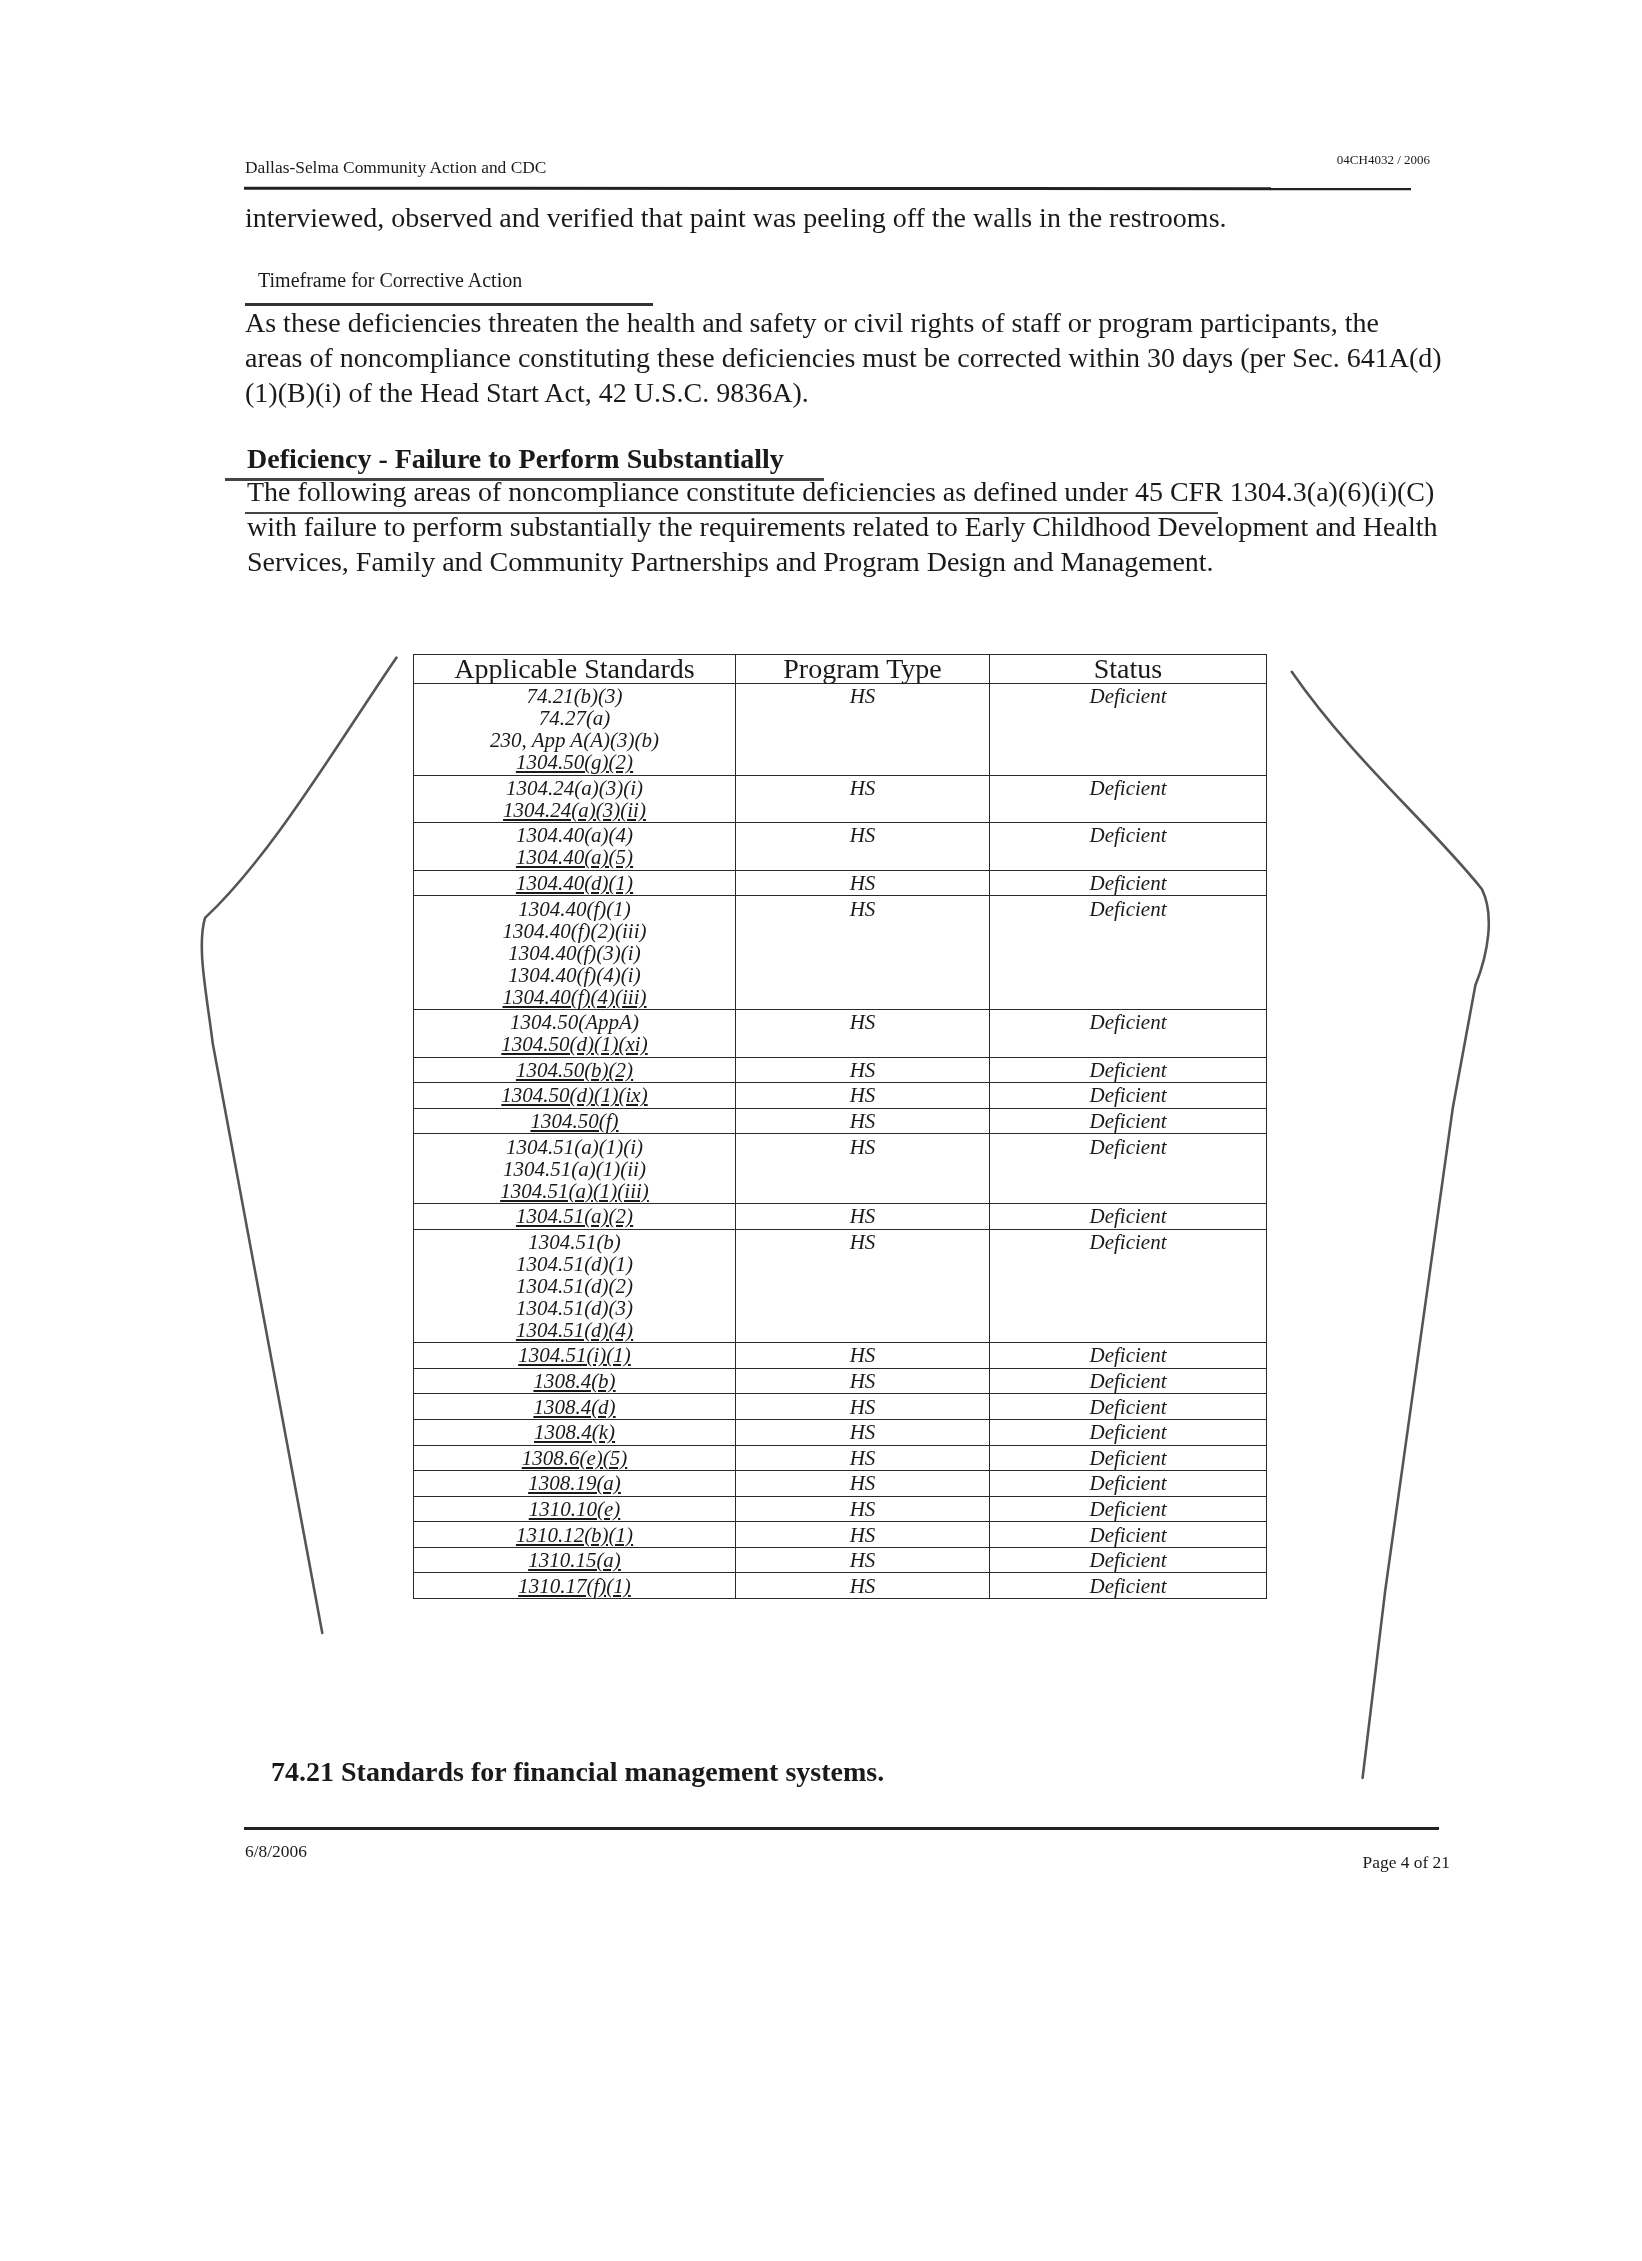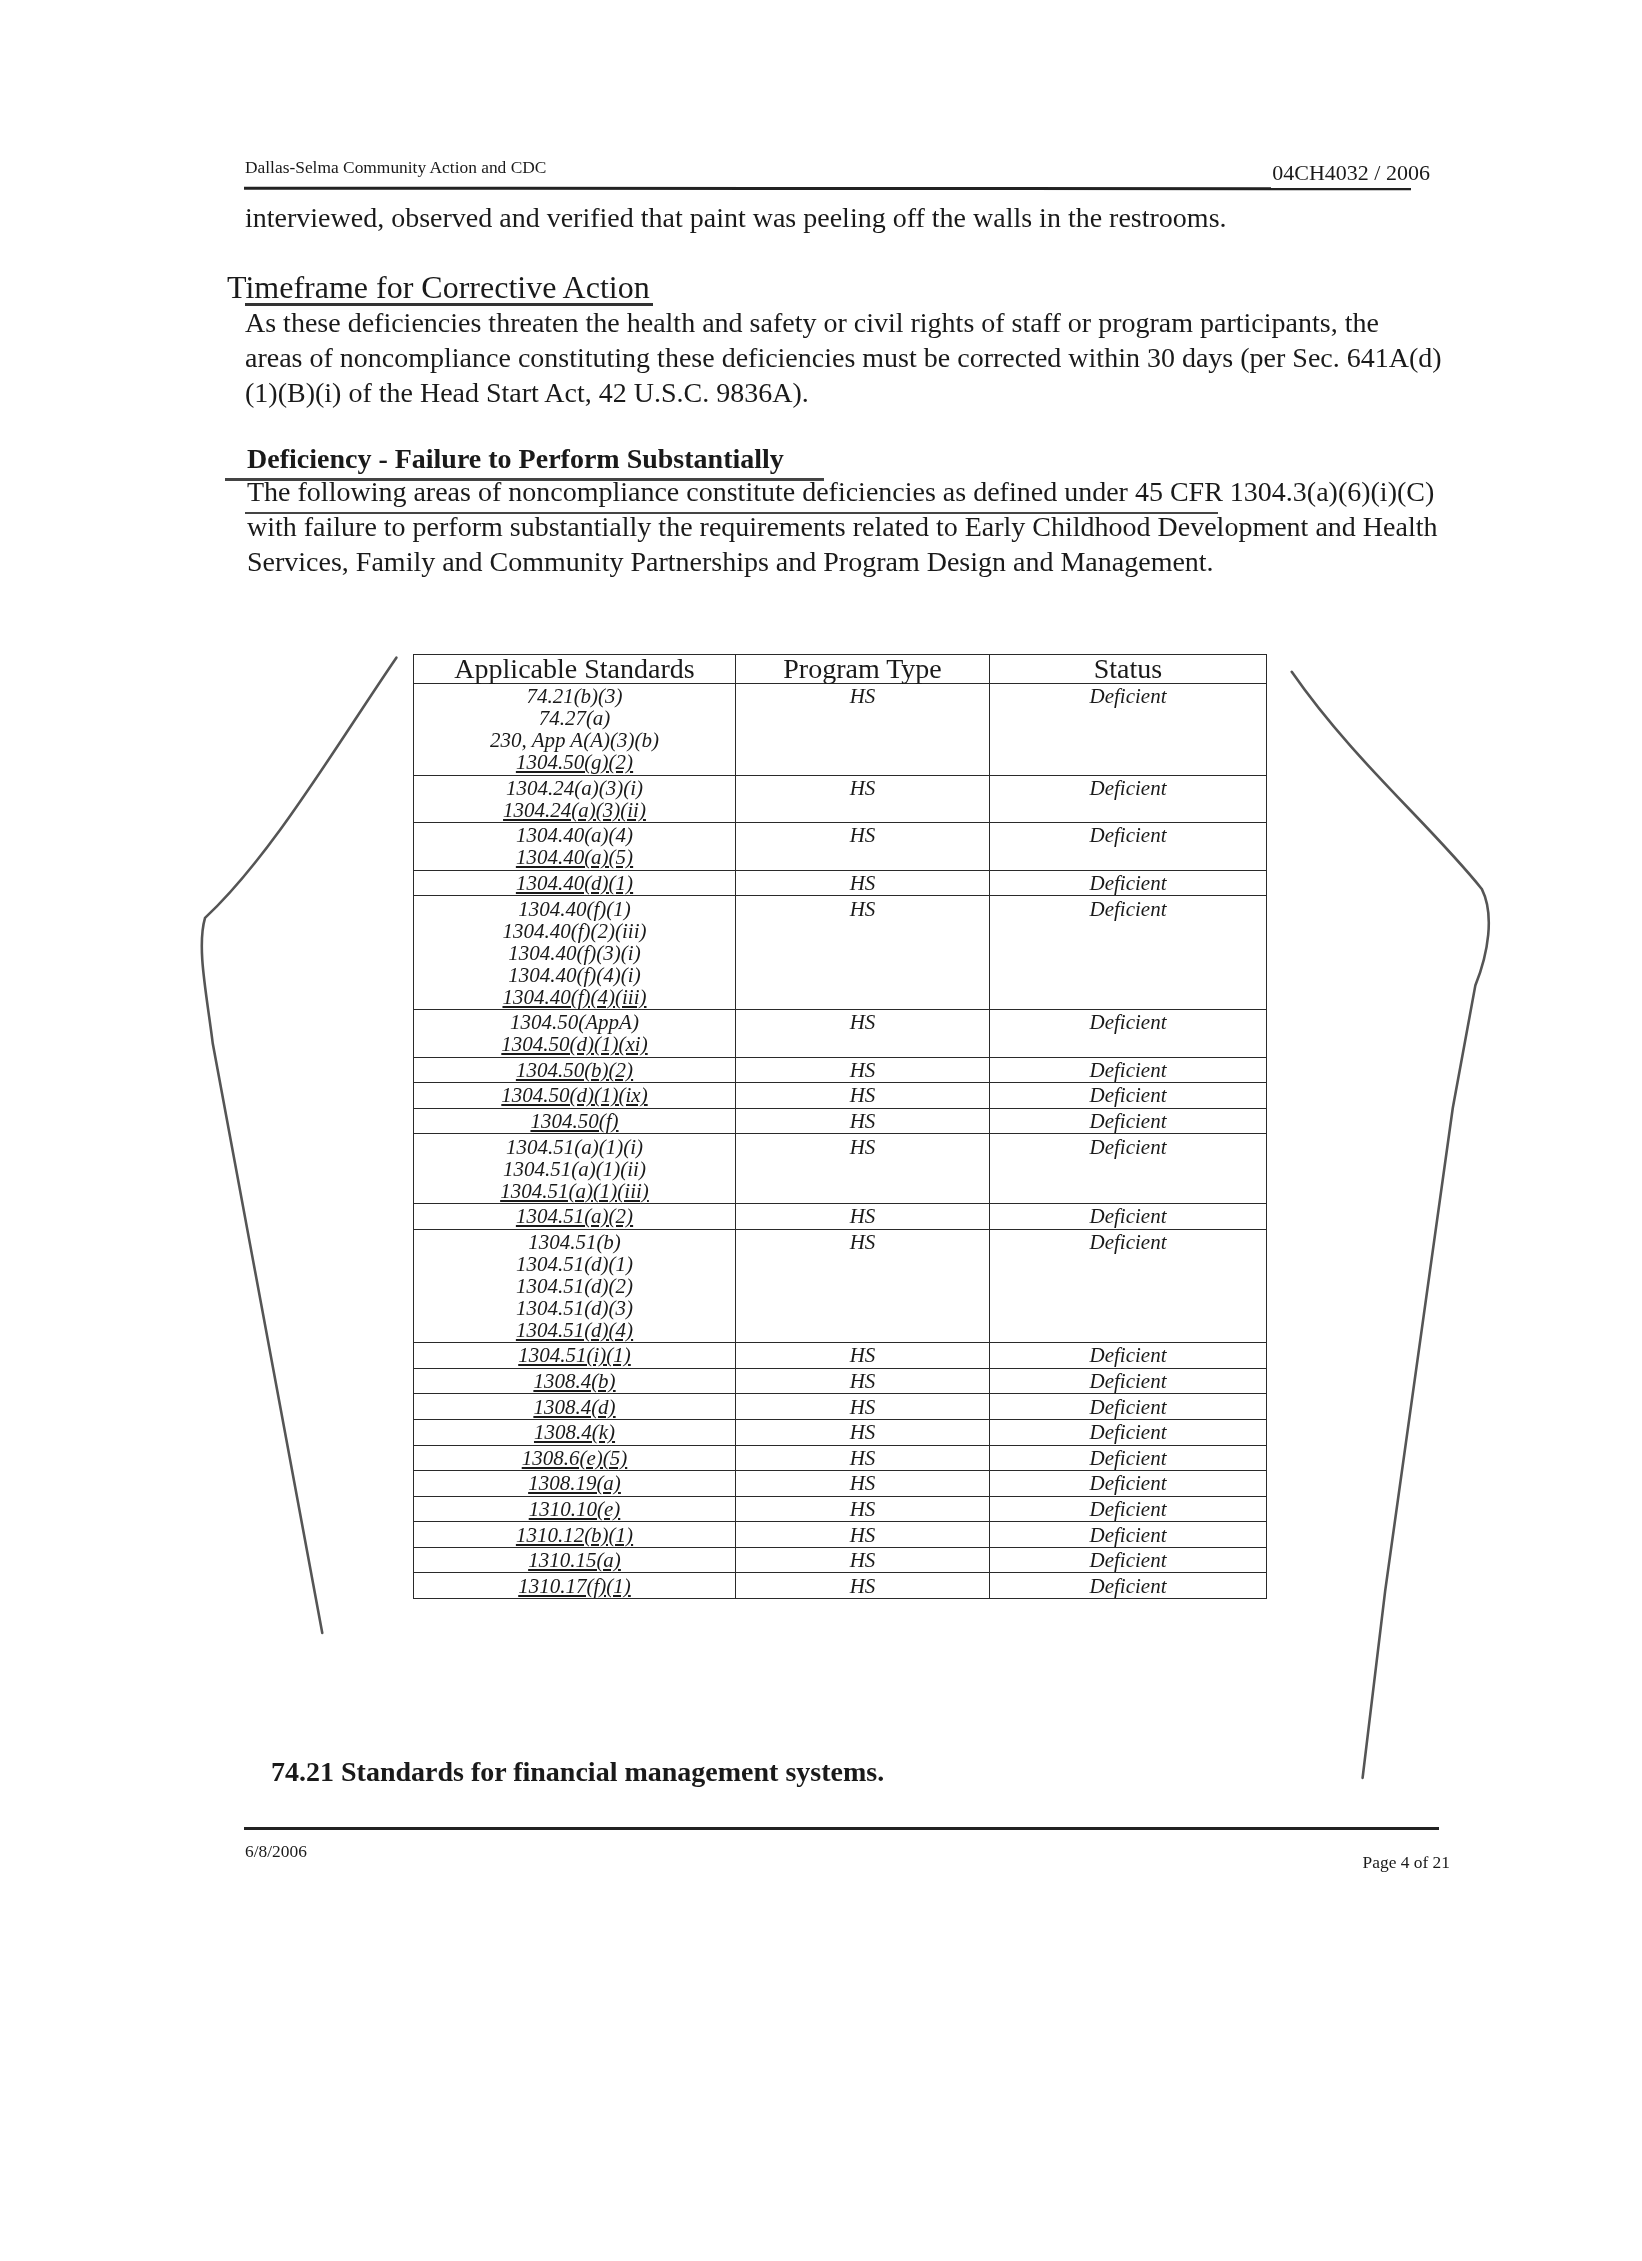--- a/index.html
+++ b/index.html
@@ -1,24 +1,24 @@
 <!DOCTYPE html>
 <html style="font-size:10.3px"><head>
   <meta charset="utf-8">
   <style>
     html, body { margin: 0; padding: 0; background: #ffffff; }
     body { width: 1643px; height: 2261px; position: relative; overflow: hidden;
            font-family: "Liberation Serif", "DejaVu Serif", serif; color: #1a1a1a; }
     .abs { position: absolute; }
     .hdr-left { left: 245px; top: 157px; font-size: 17.4px; font-family: Liberation Serif, serif; }
-    .hdr-right { right: 213px; top: 160px; font-size: 22px; }
+    .hdr-right { right: 213px; top: 152px; font-size: 13px; }
     .hdr-rule { left: 244px; top: 187px; width: 1167px; height: 3.2px; background: #222; transform: rotate(0.03deg); }
     .body-text { font-size: 28px; line-height: 35px; }
     .p1 { left: 245px; top: 200px; }
-    .h-time { left: 227px; top: 269px; font-size: 32px; }
+    .h-time { left: 258px; top: 269px; font-size: 20px; }
     .h-time-rule { left: 245px; top: 303px; width: 408px; height: 2.6px; background: #333; }
     .p2 { left: 245px; top: 305px; width: 1198px; }
     .h-def { left: 247px; top: 443px; font-size: 28px; font-weight: bold; }
     .h-def-rule { left: 225px; top: 478px; width: 599px; height: 2.6px; background: #444; }
     .p3 { left: 247px; top: 474px; width: 1198px; }
     .p3-rule { left: 245px; top: 512px; width: 973px; height: 1.9px; background: #444; }
 
     table.std { position: absolute; left: 413px; top: 654px; width: 854px;
                 border-collapse: collapse; font-size: 21px; }
     table.std th, table.std td { border: 1.9px solid #2a2a2a; text-align: center; vertical-align: top; padding: 0 2.6px; }

